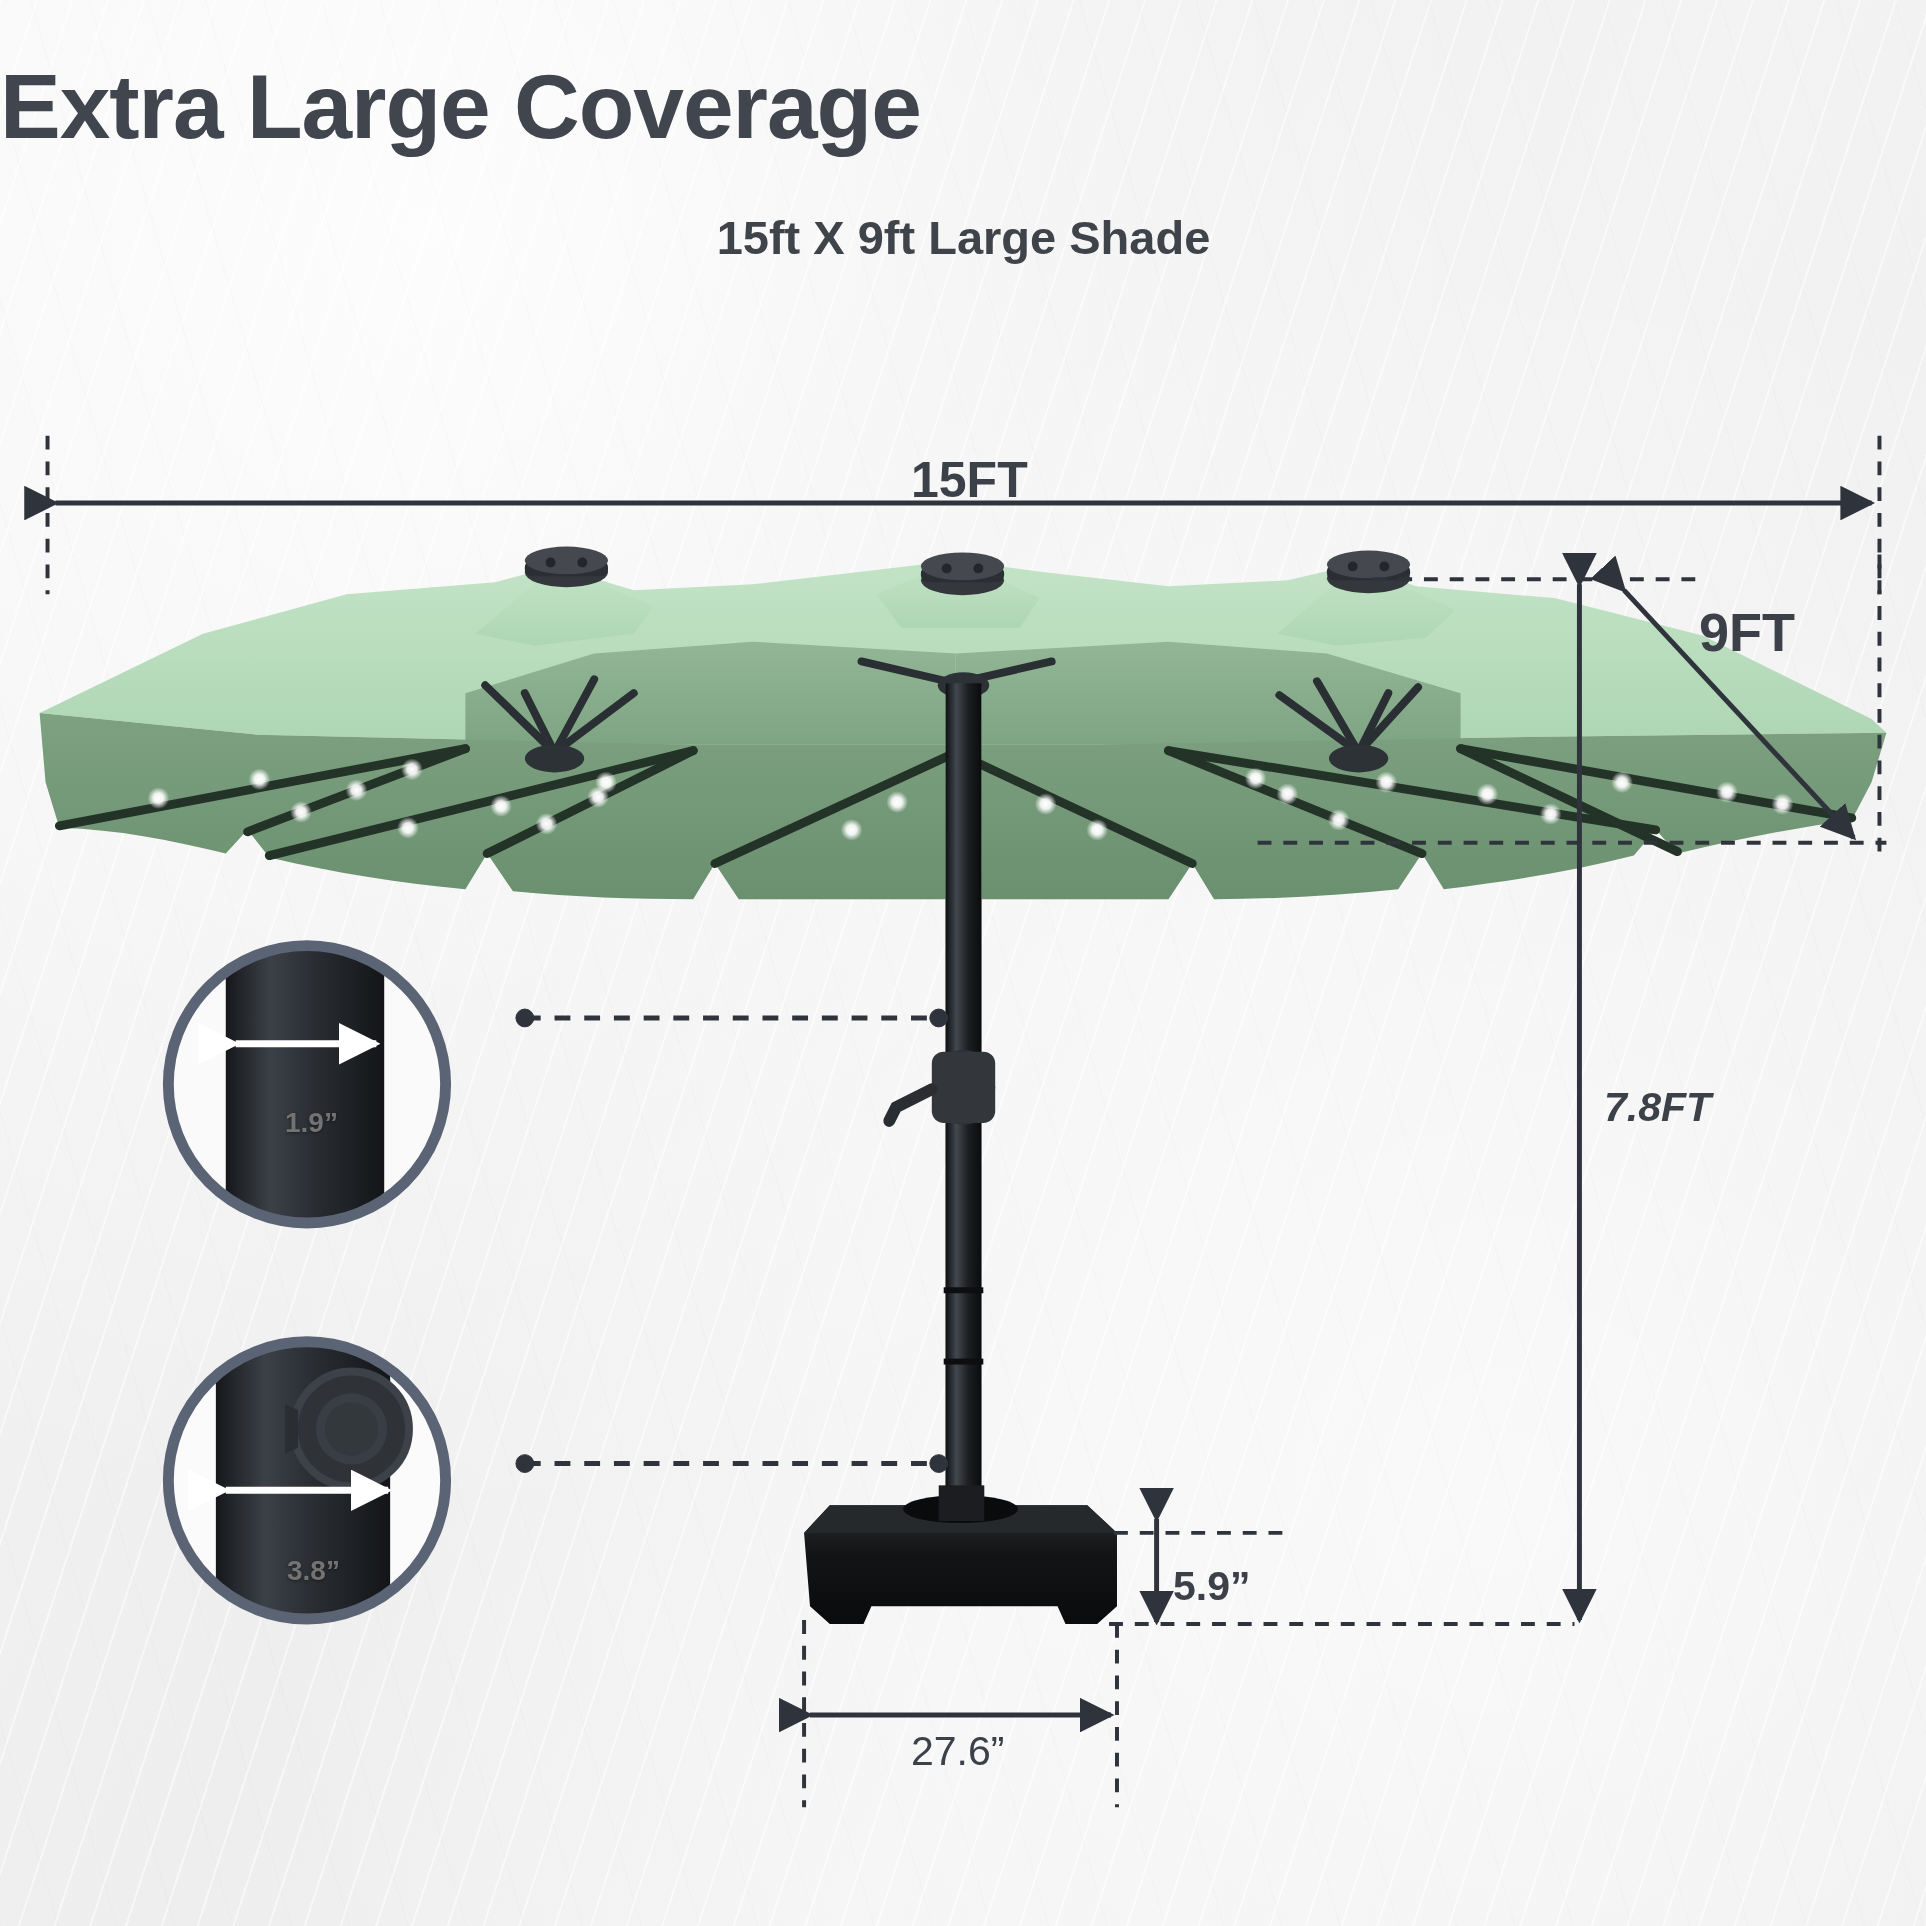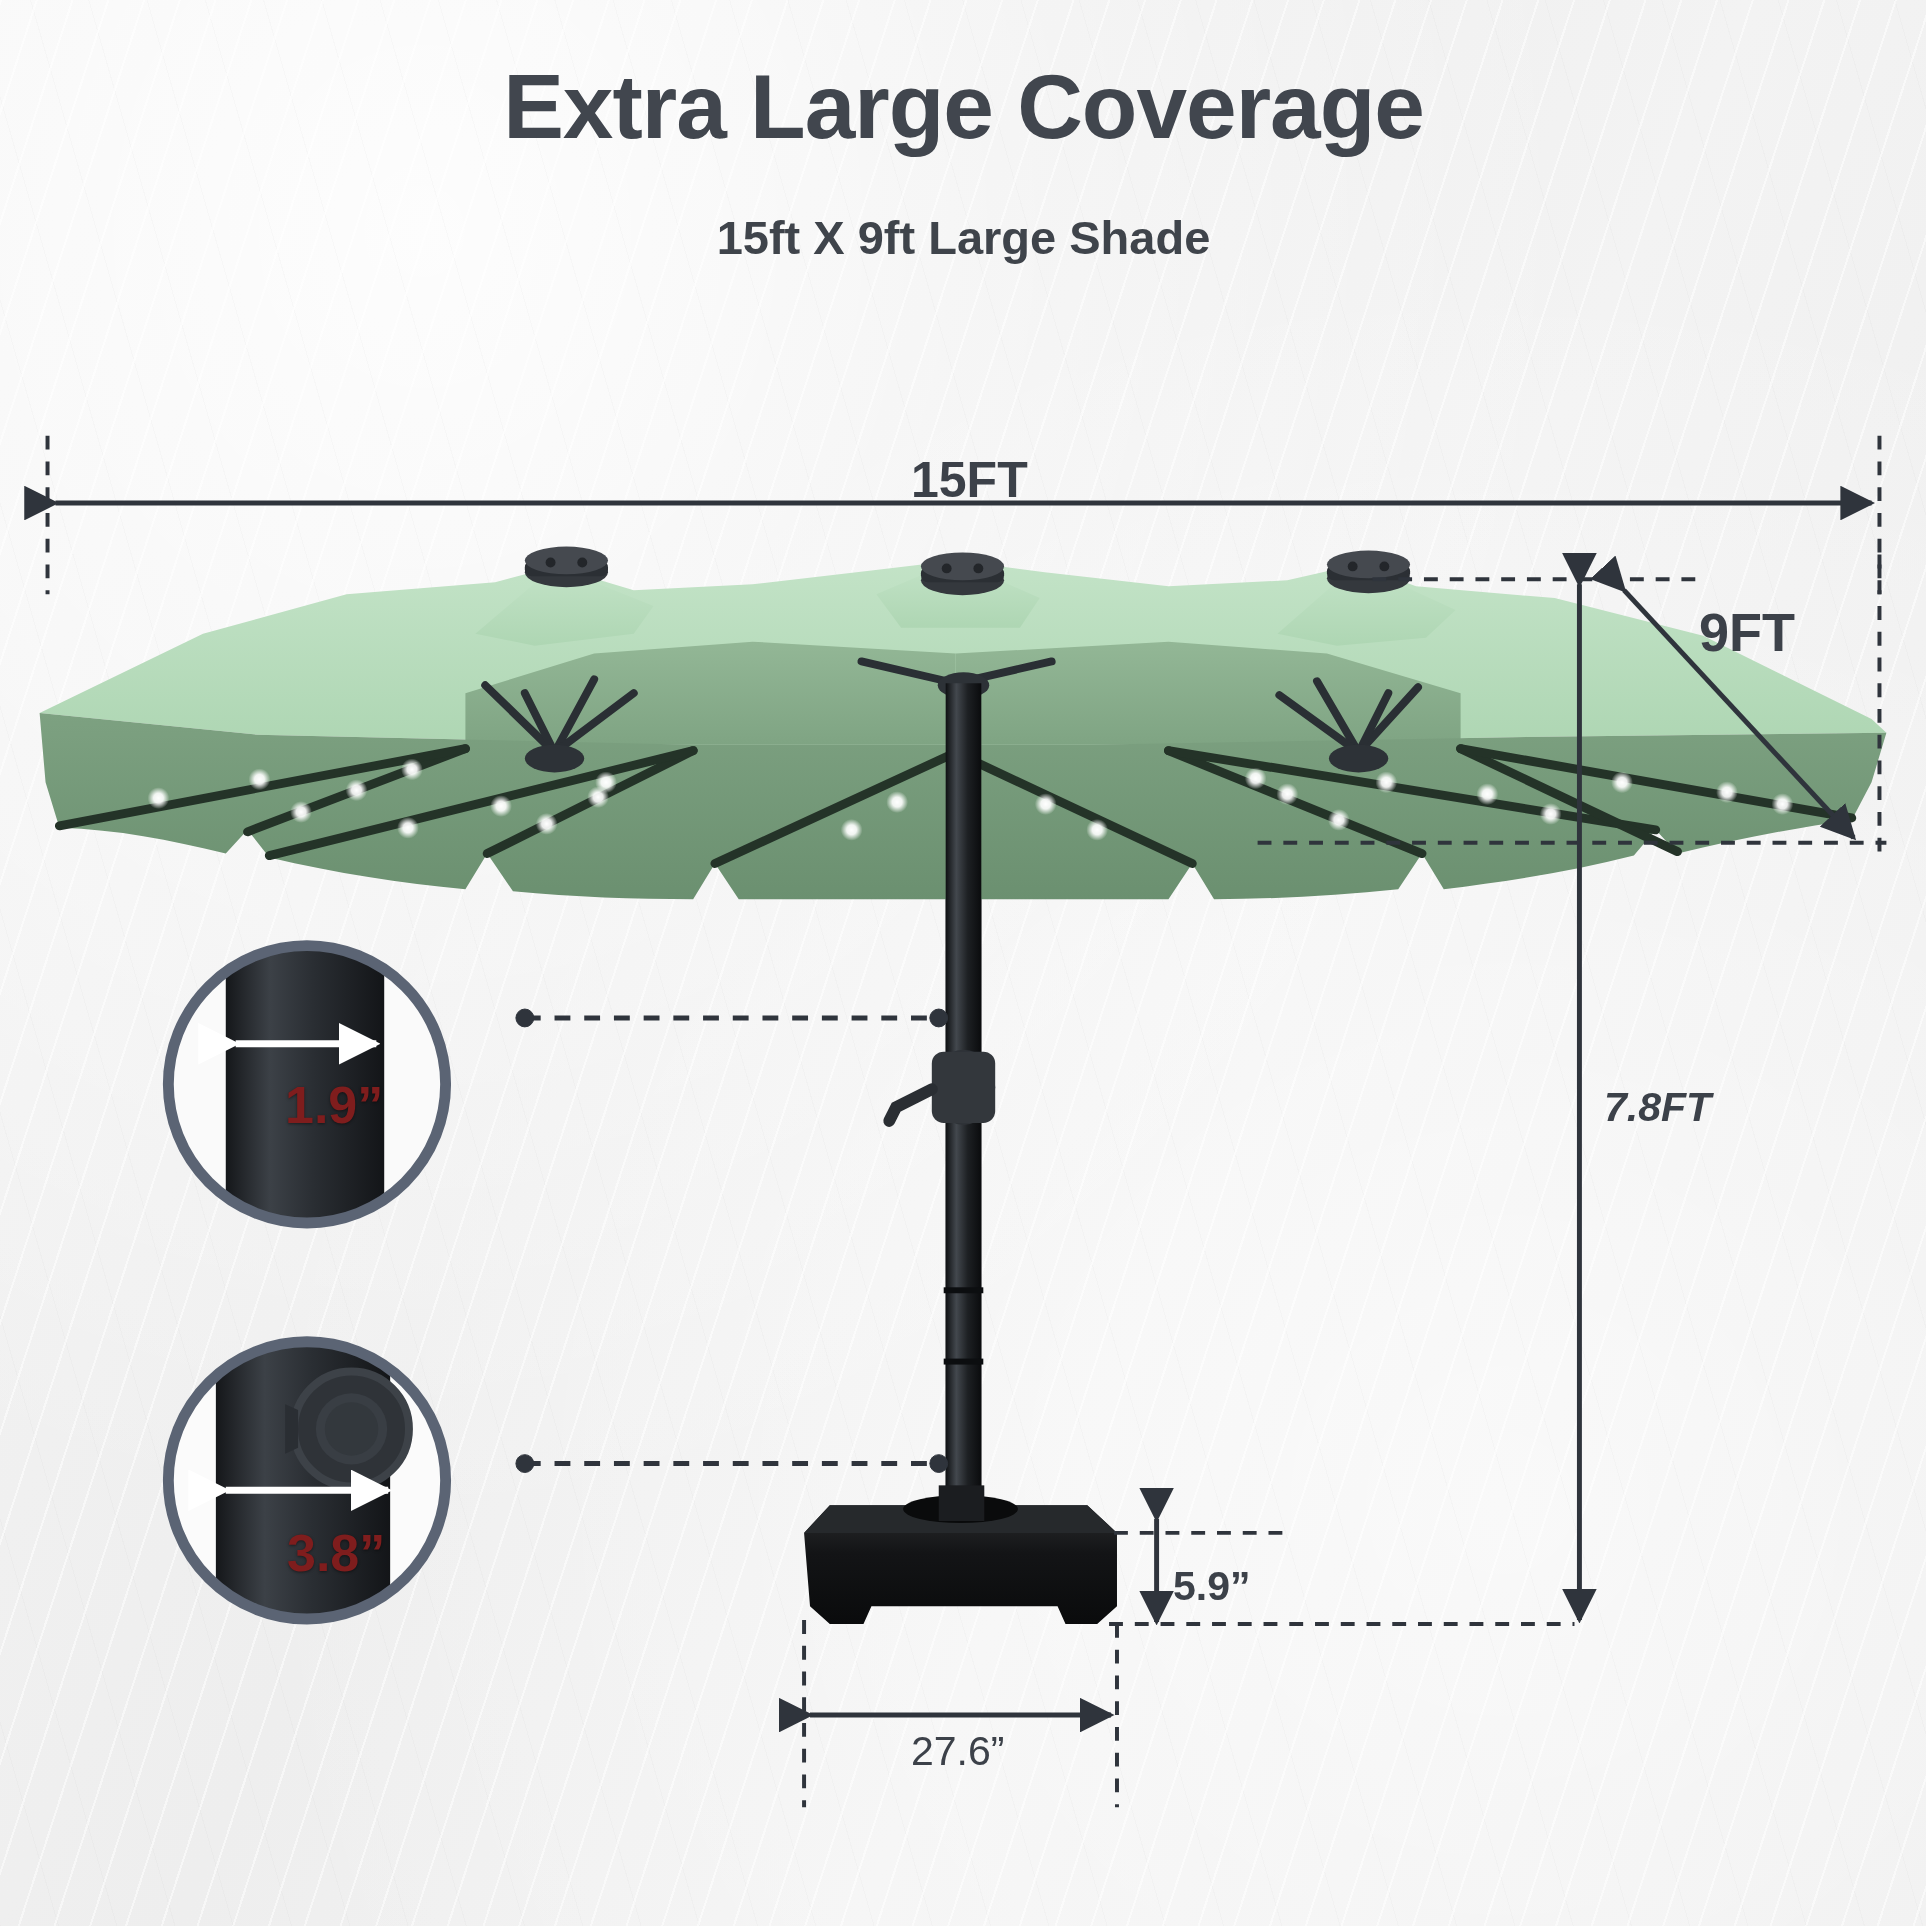--- a/index.html
+++ b/index.html
@@ -22,36 +22,37 @@
     position:absolute;inset:0;
     background-image:
       repeating-linear-gradient(108deg, rgba(255,255,255,.55) 0px, rgba(255,255,255,.55) 2px, rgba(0,0,0,0) 2px, rgba(0,0,0,0) 34px),
       repeating-linear-gradient(74deg, rgba(0,0,0,.018) 0px, rgba(0,0,0,.018) 1px, rgba(0,0,0,0) 1px, rgba(0,0,0,0) 56px);
     opacity:.9;pointer-events:none;
   }
   #art{position:absolute;left:0;top:0;width:1927px;height:1927px;}
 
   .txt{position:absolute;color:#3c4149;white-space:nowrap;}
   #title{
-    left:0;right:0;top:55px;text-align:center;
+    left:0;right:0;top:55px;
     font-size:91px;font-weight:bold;letter-spacing:-1px;
     color:#41464e;
   }
   #subtitle{
     left:0;right:0;top:210px;text-align:center;
     font-size:47px;font-weight:bold;color:#3f444b;
   }
   #lbl-15ft{left:911px;top:451px;font-size:50px;font-weight:bold;}
   #lbl-9ft { left:1699px;top:601px;font-size:54px;font-weight:bold;}
   #lbl-78ft{left:1604px;top:1084px;font-size:41px;font-weight:bold;font-style:italic;}
   #lbl-59 { left:1173px;top:1535px;font-size:41px;font-weight:bold;margin-top:28px;}
   #lbl-276{left:911px;top:1728px;font-size:41px;font-weight:normal;}
   .calloutval{
-    position:absolute;color:#7f1d1d;font-size:52px;font-weight:bold;white-space:nowrap;
+    position:absolute;color:#737373;font-size:28px;font-weight:bold;white-space:nowrap;
     text-shadow:0 1px 3px rgba(0,0,0,.45);
+    margin-top:32px;
   }
   #cval1{left:285px;top:1075px;}
   #cval2{left:287px;top:1523px;}
 </style>
 </head>
 <body>
 
 <div id="stage"></div>
 <div id="texture"></div>
 

